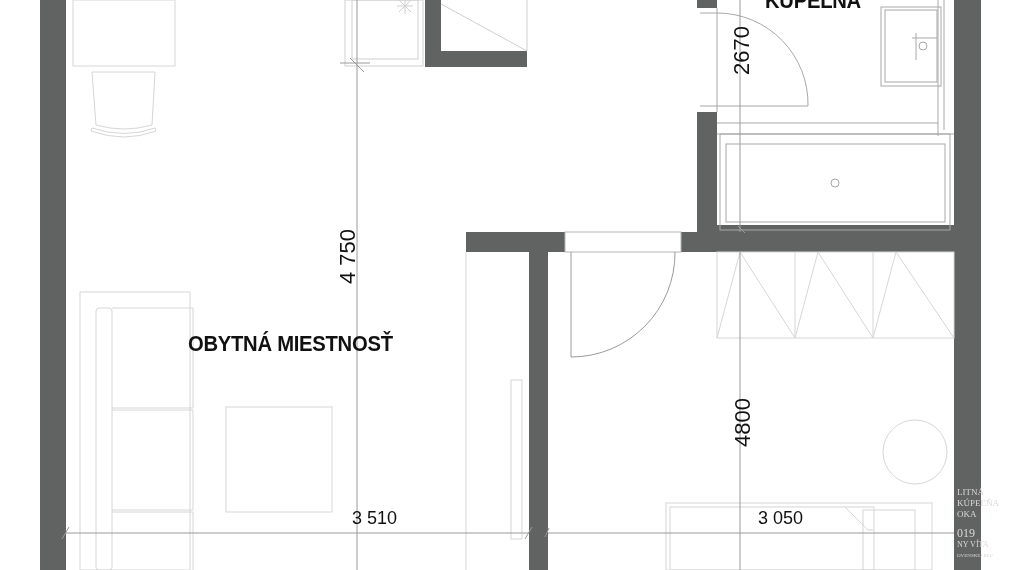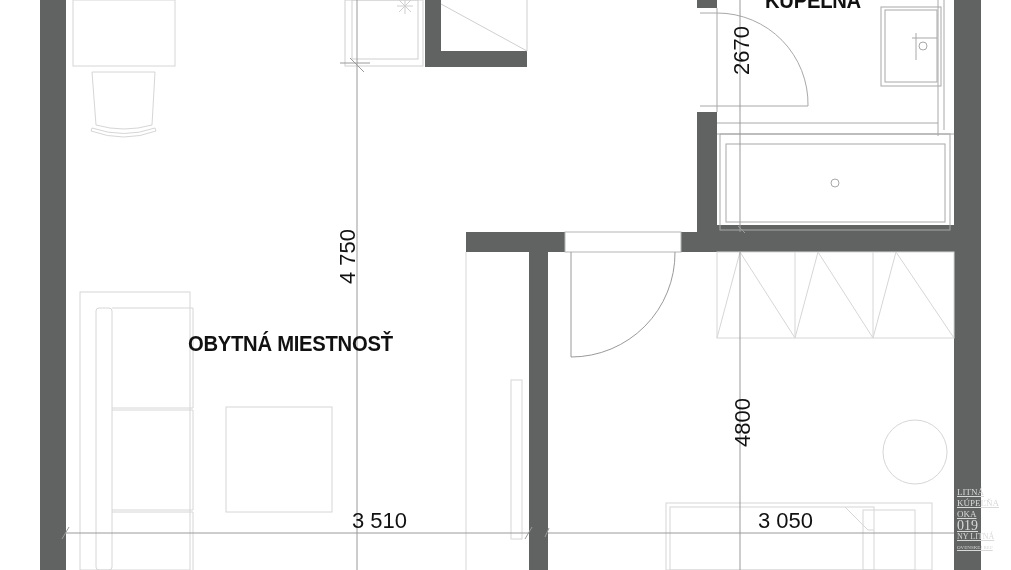--- a/index.html
+++ b/index.html
@@ -1,22 +1,22 @@
 <!DOCTYPE html>
 <html><head>
   <meta charset="utf-8">
   <style>
     html, body { margin: 0; padding: 0; background: #ffffff; }
     body { width: 1011px; height: 570px; overflow: hidden; position: relative; font-family: "Liberation Sans", sans-serif; }
     #plan { position: absolute; left: 0; top: 0; width: 1011px; height: 570px; }
     .lbl { position: absolute; color: #111; font-family: "Liberation Sans", sans-serif; white-space: nowrap; }
     .room { font-weight: bold; font-size: 22px; letter-spacing: -0.3px; transform: scaleX(0.92); transform-origin: left top; }
-    .dim { font-size: 22px; transform-origin: left top; text-align: center; }
+    .dim { font-size: 18px; transform-origin: left top; text-align: center; }
     .dim-v { transform: rotate(-90deg); transform-origin: left top; font-size: 22px; }
-    .wm { position: absolute; color: #d8d8d8; font-family: "Liberation Serif", serif; font-size: 9px; line-height: 11px; text-decoration: underline; }
+    .wm { position: absolute; color: #d8d8d8; font-family: "Liberation Serif", serif; font-size: 9px; line-height: 11px; }
   </style>
 </head>
 <body>
 
 <svg id="plan" viewBox="0 0 1011 570" xmlns="http://www.w3.org/2000/svg">
 
   <g fill="#616262">
 
     <rect x="40" y="0" width="26" height="570"></rect>
 
@@ -126,16 +126,16 @@
 <div class="lbl dim-v" style="left:335px; top:284px;">4 750</div>
 <div class="lbl dim" style="left:352px; top:508px;">3 510</div>
 <div class="lbl dim-v" style="left:730px; top:447px;">4800</div>
 <div class="lbl dim" style="left:758px; top:508px;">3 050</div>
 <div class="lbl dim-v" style="left:729px; top:75px;">2670</div>
 
 <div class="wm" style="left:957px; top:487px;">
   <div>LITNÁ</div>
   <div>KÚPEĽŇA</div>
   <div>OKA</div>
-  <div style="font-size:14px; margin-top:0;">019</div>
-  <div style="font-size:8px;">NY LITNÁ</div>
+  <div style="font-size:12px; margin-top:8px;">019</div>
+  <div style="font-size:8px;">NY VÍTA</div>
   <div style="font-size:5px;">OVENSKEJ REP</div>
 </div>
 
 </body></html>

